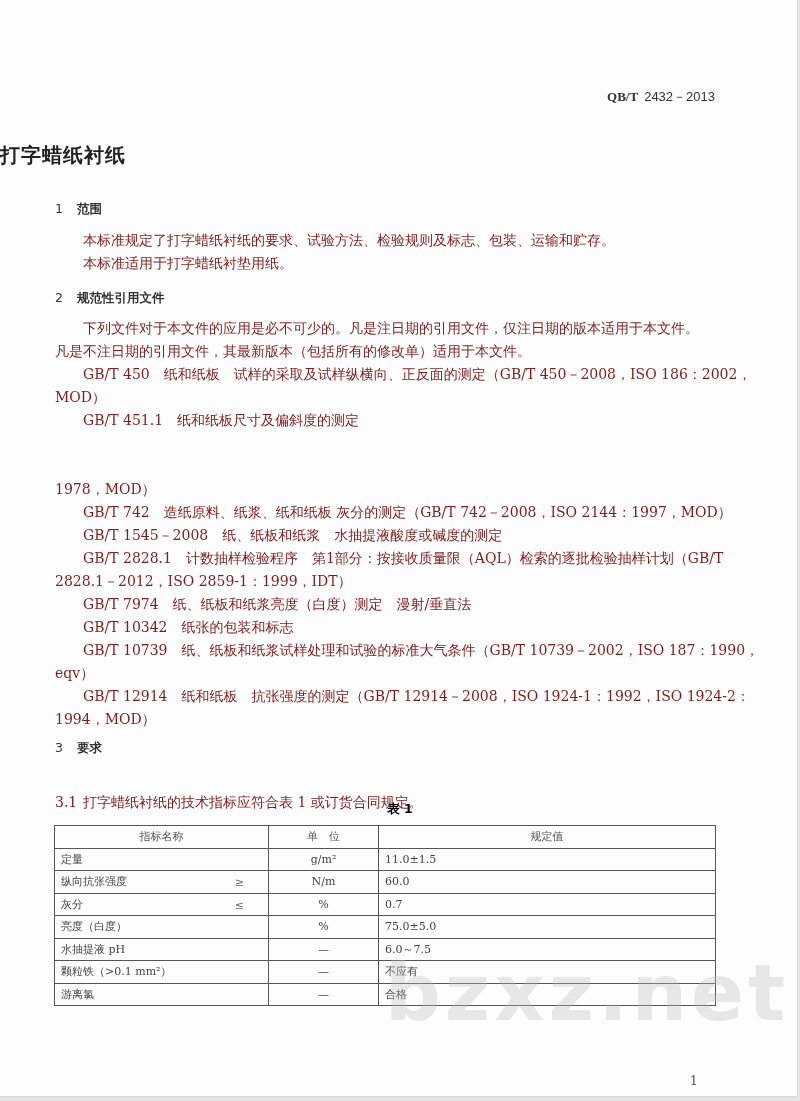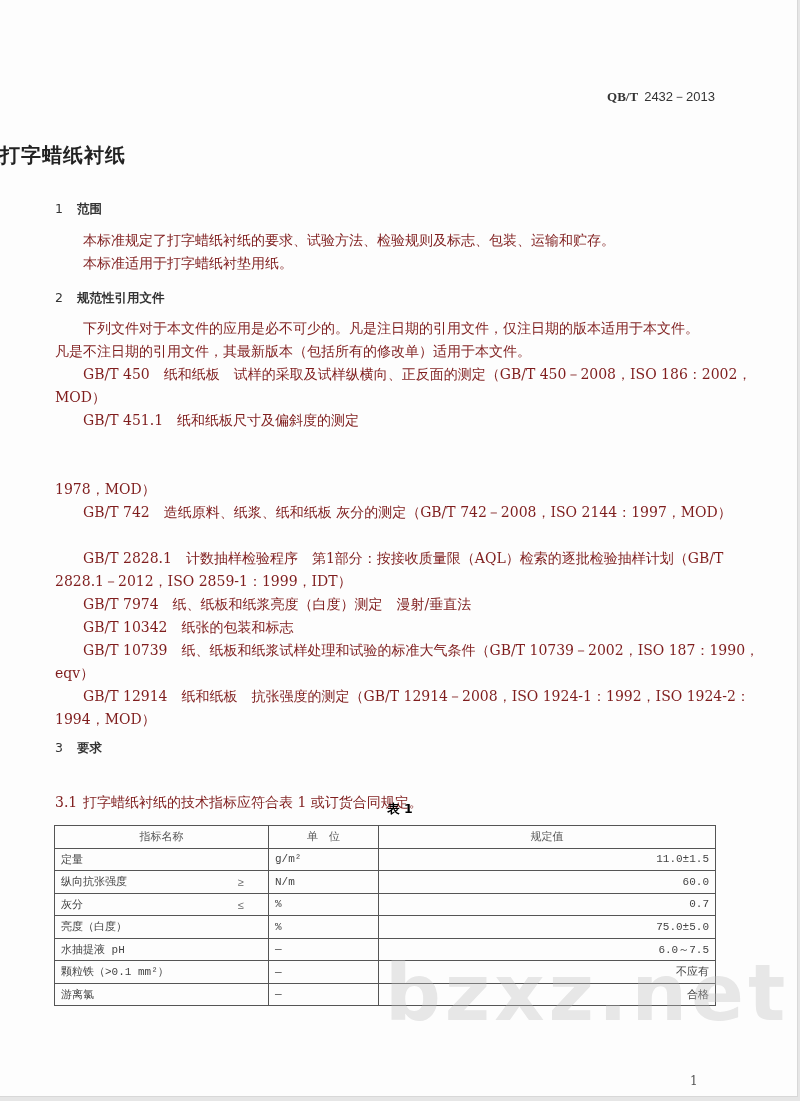--- a/index.html
+++ b/index.html
@@ -22,26 +22,26 @@
   .p { font-size: 14px; color: #7f1d1d; }
   .ind { left: 83px; }
   .flush { left: 55px; }
   .caption { left: 0; width: 800px; text-align: center; top: 801px; font-family: "DejaVu Sans", sans-serif; font-size: 12.5px; font-weight: bold; color: #000000; }
   table.spec {
     position: absolute; left: 54px; top: 825px; width: 662px;
     border-collapse: collapse; font-size: 11px; color: #444;
     border: 1.5px solid #444;
   }
   table.spec td, table.spec th {
-    border: 1px solid #555; height: 21.5px; padding: 0 6px; font-weight: normal; font-family: Liberation Mono, monospace;
+    border: 1px solid #555; height: 21.5px; padding: 0 6px; font-weight: normal;
   }
   table.spec th { text-align: center; color: #555; }
   .c-name { width: 201px; }
-  .c-unit { width: 97px; text-align: left; }
-  .c-val { text-align: right; }
+  .c-unit { width: 97px; text-align: center; }
+  .c-val { text-align: left; }
   .name-wrap { display: flex; justify-content: space-between; align-items: flex-end; }
   .cmp { margin-right: 18px; color: #666; }
   .watermark {
     position: absolute; left: 385px; top: 948px; font-family: "DejaVu Sans", sans-serif;
     font-size: 78px; font-weight: bold; color: rgba(190,190,190,0.35); letter-spacing: 4px;
     pointer-events: none;
   }
   .pageno { left: 690px; top: 1074px; font-size: 12px; color: #555; }
 </style>
 </head>
@@ -59,20 +59,21 @@
 
   <div class="abs h" style="top:290px"><span class="num">2</span><span>规范性引用文件</span></div>
   <div class="abs p ind" style="top:320px">下列文件对于本文件的应用是必不可少的。凡是注日期的引用文件，仅注日期的版本适用于本文件。</div>
   <div class="abs p flush" style="top:343px">凡是不注日期的引用文件，其最新版本（包括所有的修改单）适用于本文件。</div>
 
   <div class="abs p ind" style="top:366px">GB/T 450　纸和纸板　试样的采取及试样纵横向、正反面的测定（GB/T 450－2008，ISO 186：2002，</div>
   <div class="abs p flush" style="top:389px">MOD）</div>
   <div class="abs p ind" style="top:412px">GB/T 451.1　纸和纸板尺寸及偏斜度的测定</div>
   <div class="abs p flush" style="top:481px">1978，MOD）</div>
   <div class="abs p ind" style="top:504px">GB/T 742　造纸原料、纸浆、纸和纸板 灰分的测定（GB/T 742－2008，ISO 2144：1997，MOD）</div>
+  <div class="abs p ind" style="top:527px">GB/T 1545－2008　纸、纸板和纸浆　水抽提液酸度或碱度的测定</div>
   <div class="abs p ind" style="top:550px">GB/T 2828.1　计数抽样检验程序　第1部分：按接收质量限（AQL）检索的逐批检验抽样计划（GB/T</div>
   <div class="abs p flush" style="top:573px">2828.1－2012，ISO 2859-1：1999，IDT）</div>
   <div class="abs p ind" style="top:596px">GB/T 7974　纸、纸板和纸浆亮度（白度）测定　漫射/垂直法</div>
   <div class="abs p ind" style="top:619px">GB/T 10342　纸张的包装和标志</div>
   <div class="abs p ind" style="top:642px">GB/T 10739　纸、纸板和纸浆试样处理和试验的标准大气条件（GB/T 10739－2002，ISO 187：1990，</div>
   <div class="abs p flush" style="top:665px">eqv）</div>
   <div class="abs p ind" style="top:688px">GB/T 12914　纸和纸板　抗张强度的测定（GB/T 12914－2008，ISO 1924-1：1992，ISO 1924-2：</div>
   <div class="abs p flush" style="top:711px">1994，MOD）</div>
 
   <div class="abs h" style="top:740px"><span class="num">3</span><span>要求</span></div>

